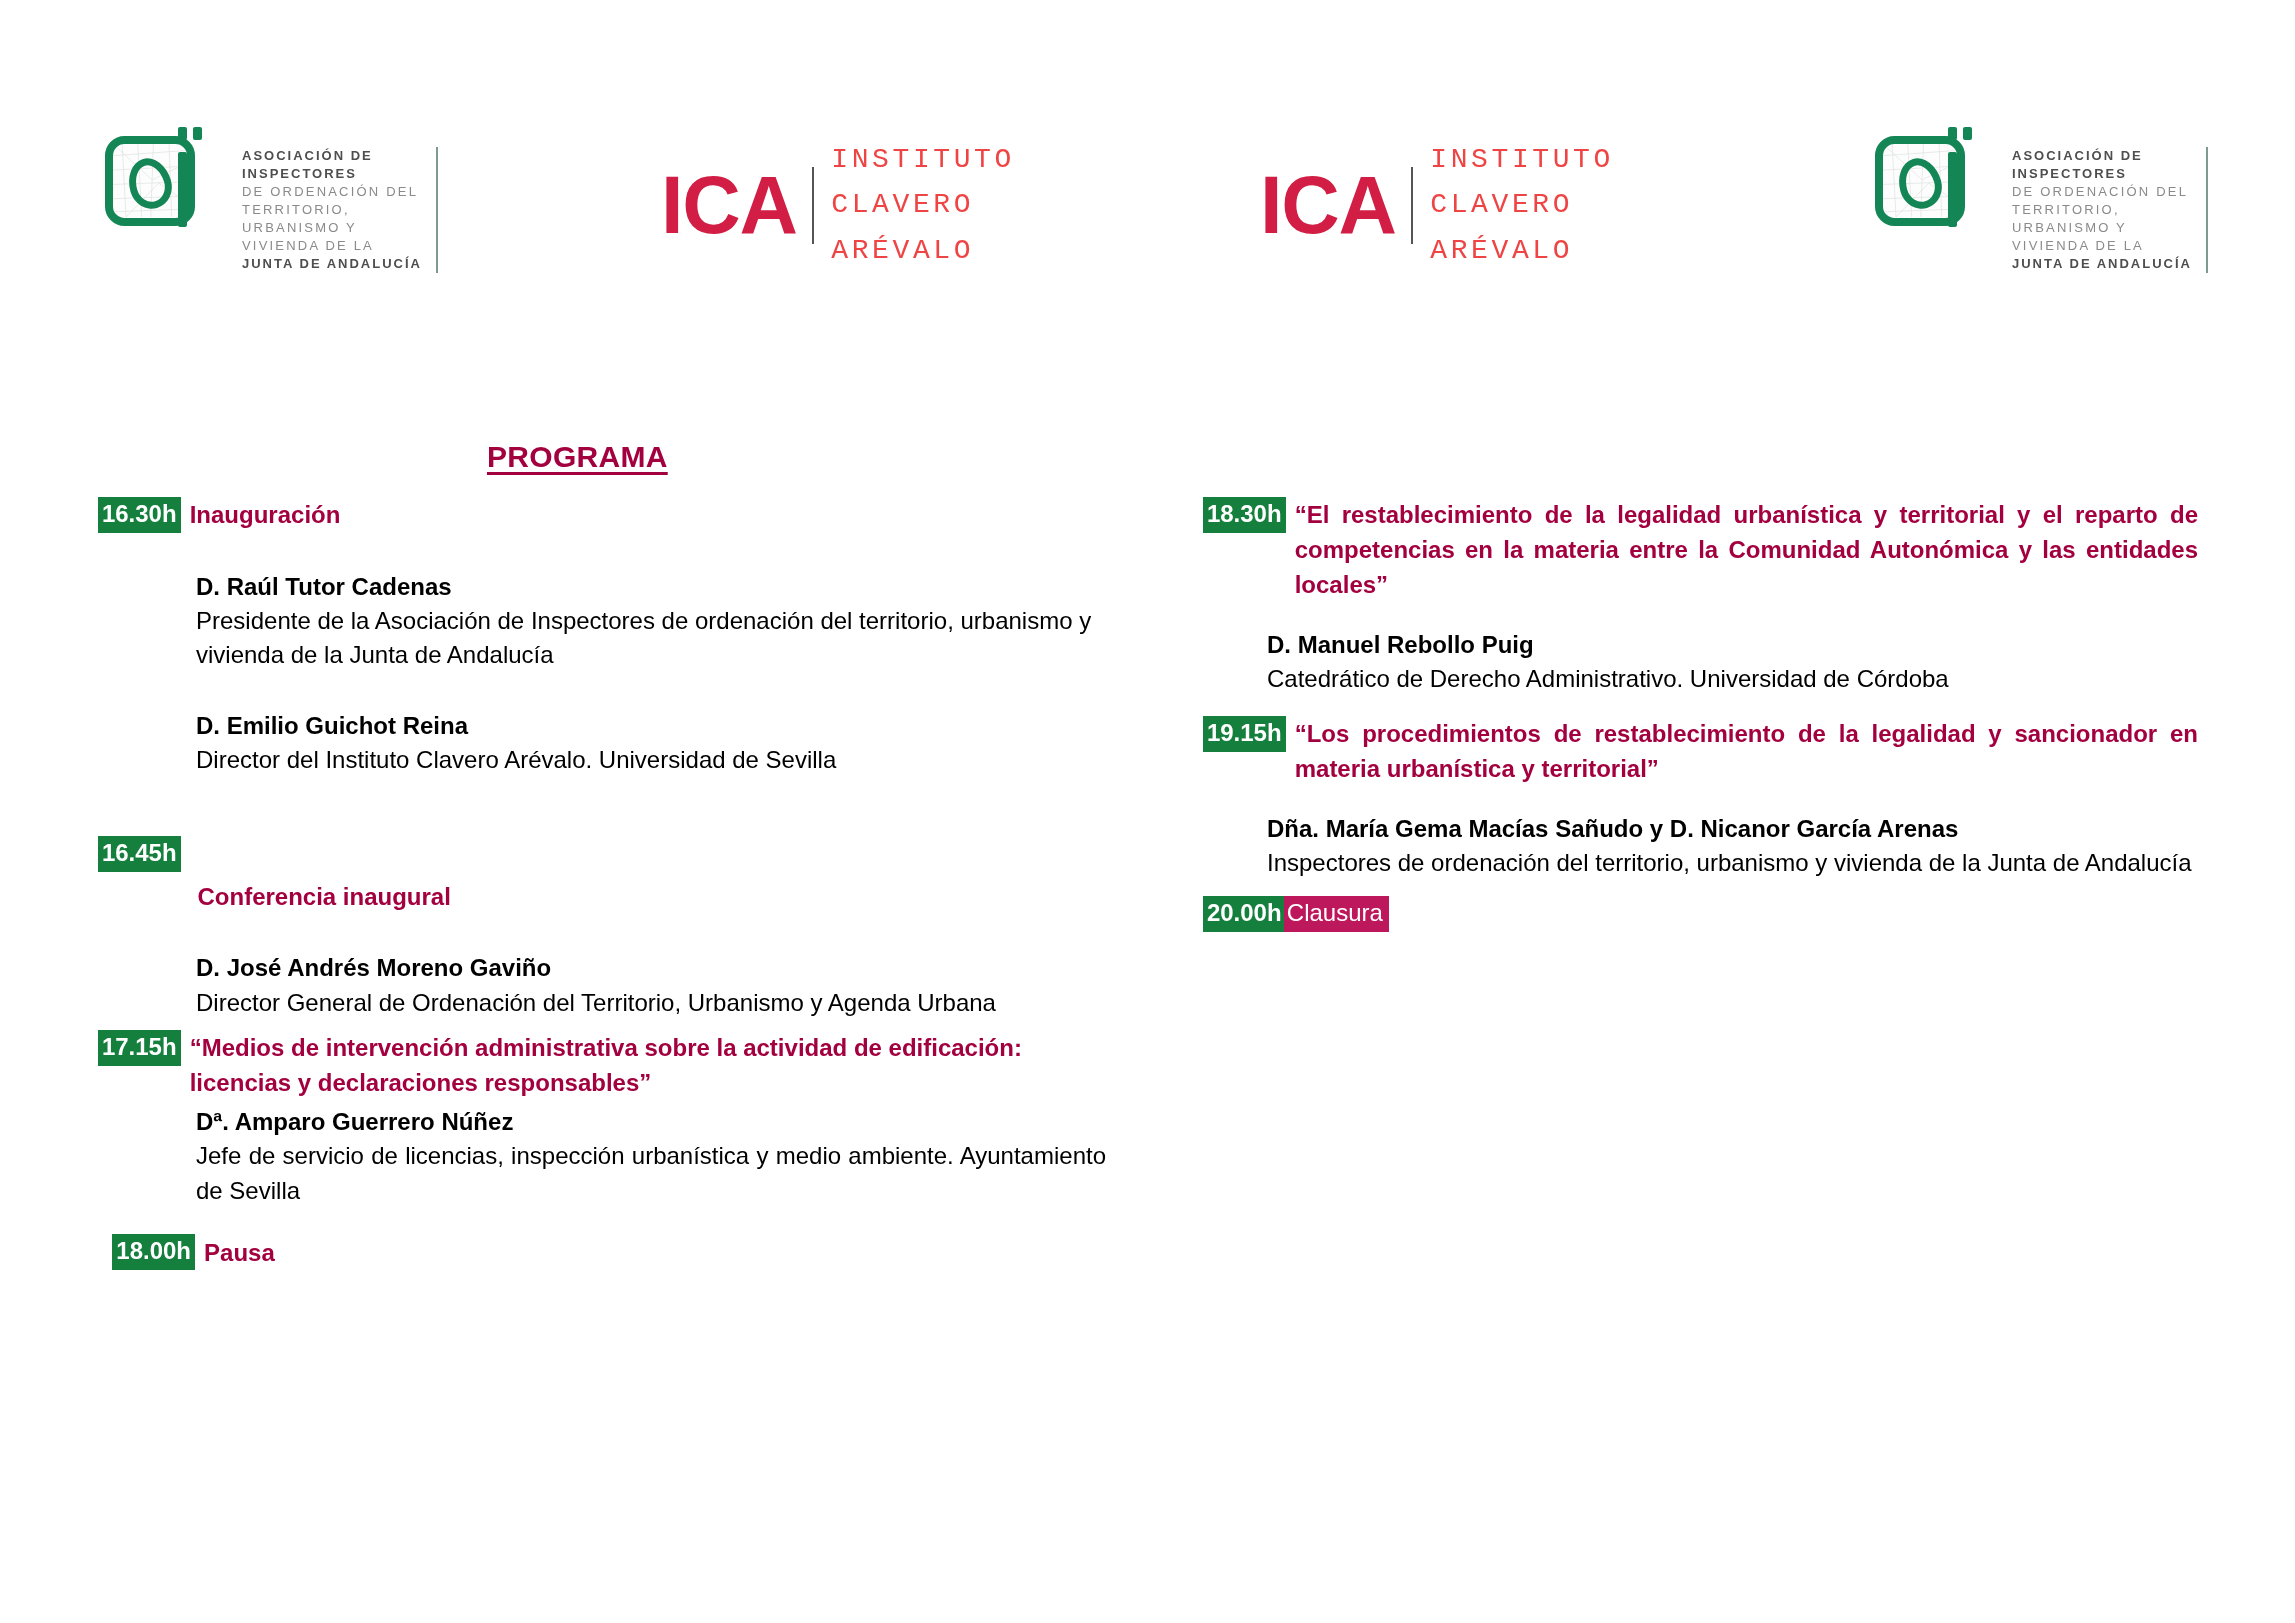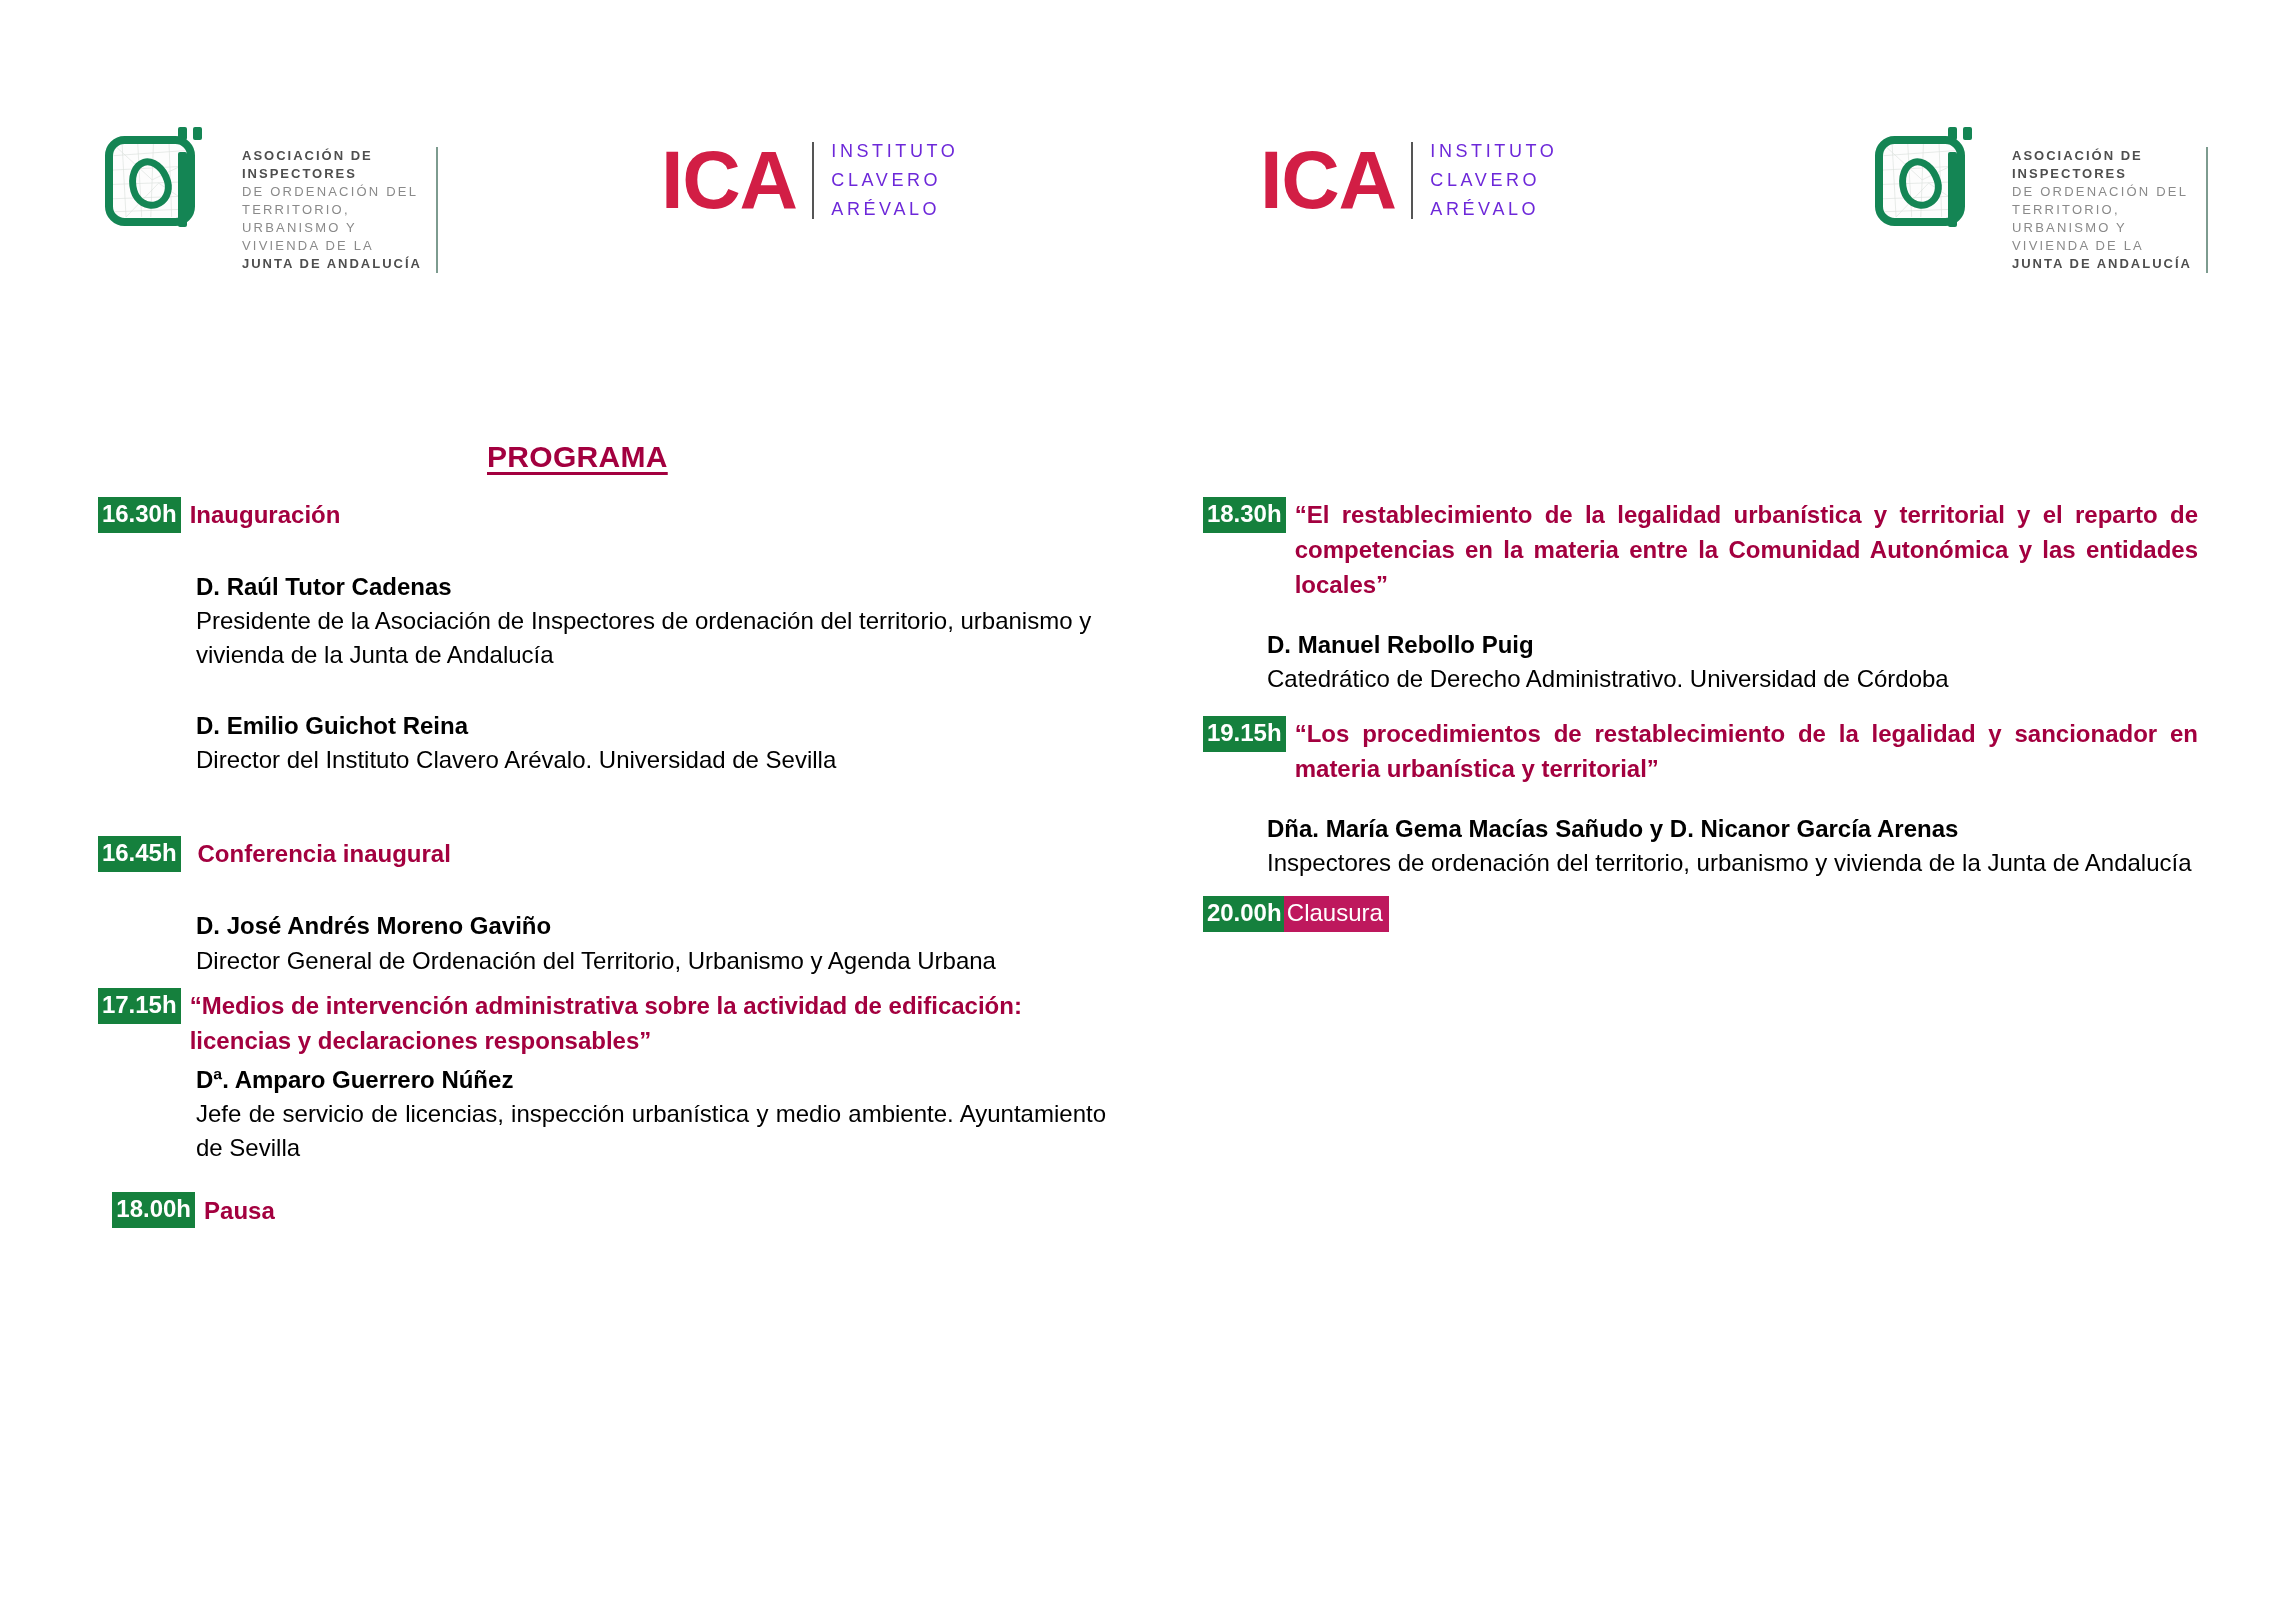--- a/index.html
+++ b/index.html
@@ -110,26 +110,26 @@
     line-height: .95;
     font-family: "Liberation Sans", sans-serif;
   }
   .ica-rule {
     width: 2px;
     height: 77px;
     background: #555555;
     margin: 0 17px 0 15.7px;
   }
   .ica-text {
-    font-size: 18px;
+    font-size: 28px;
     letter-spacing: 3.6px;
-    color: #6d28d9;
+    color: #ef4444;
     line-height: 1.62;
     white-space: nowrap;
-    font-family: Liberation Sans, sans-serif;
+    font-family: Liberation Mono, monospace;
   }
 
   
   .programa-title {
     position: absolute;
     left: 487px;
     top: 440px;
     font-size: 30px;
     font-weight: bold;
     color: #A3003F;
@@ -169,21 +169,21 @@
   }
 
   .topic {
     color: #A3003F;
     font-weight: bold;
     font-size: 24px;
     line-height: 1.46;
     margin-left: 9.2px;
     flex: 1;
   }
-  .topic.gap { margin-left: 17px; }
+  .topic.gap { margin-left: 17px; margin-top: 43px; }
   .topic.justified { text-align: justify; }
 
   
   .clausura-label {
     background: #be185d;
     color: #ffffff;
     font-size: 24px;
     line-height: 1.28;
     padding: 2px 6.5px 3.3px 2.6px;
     font-weight: normal;

